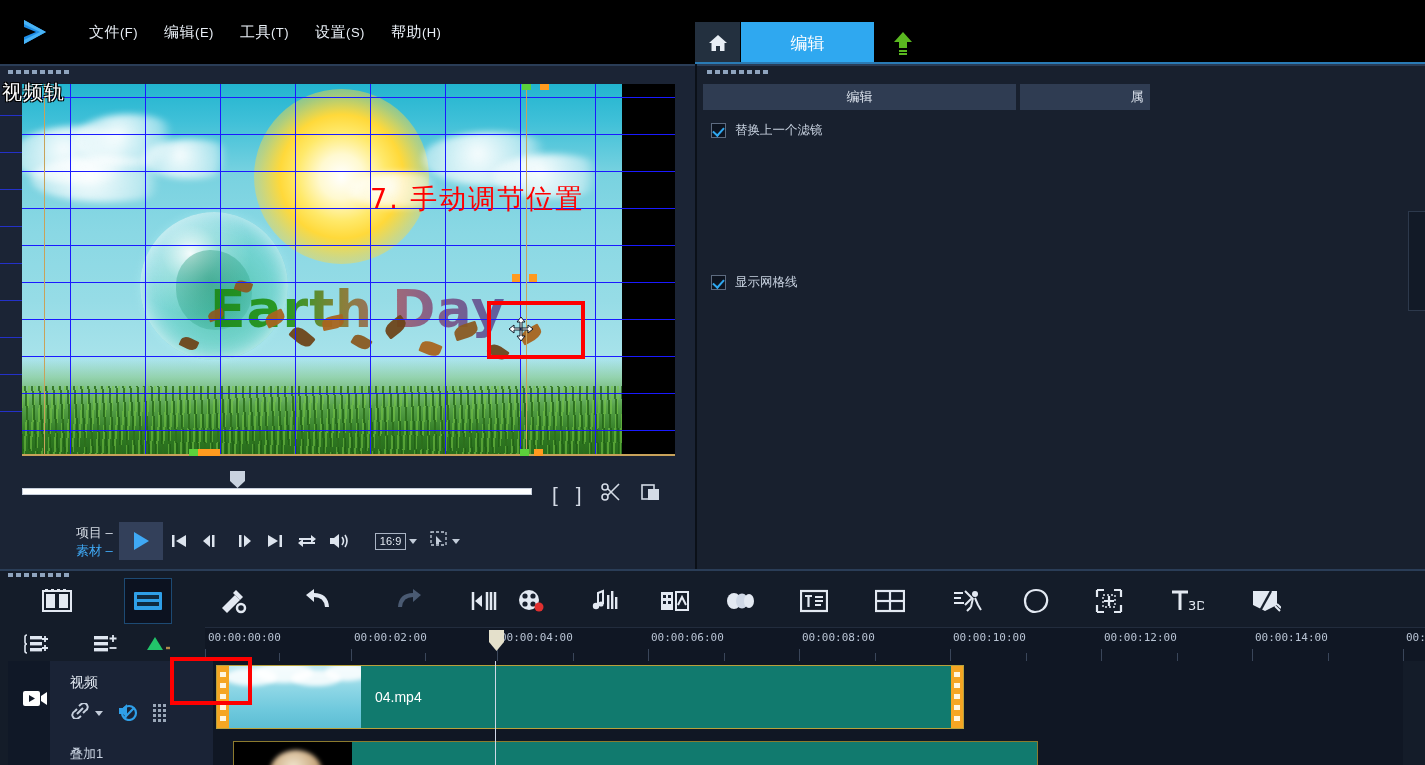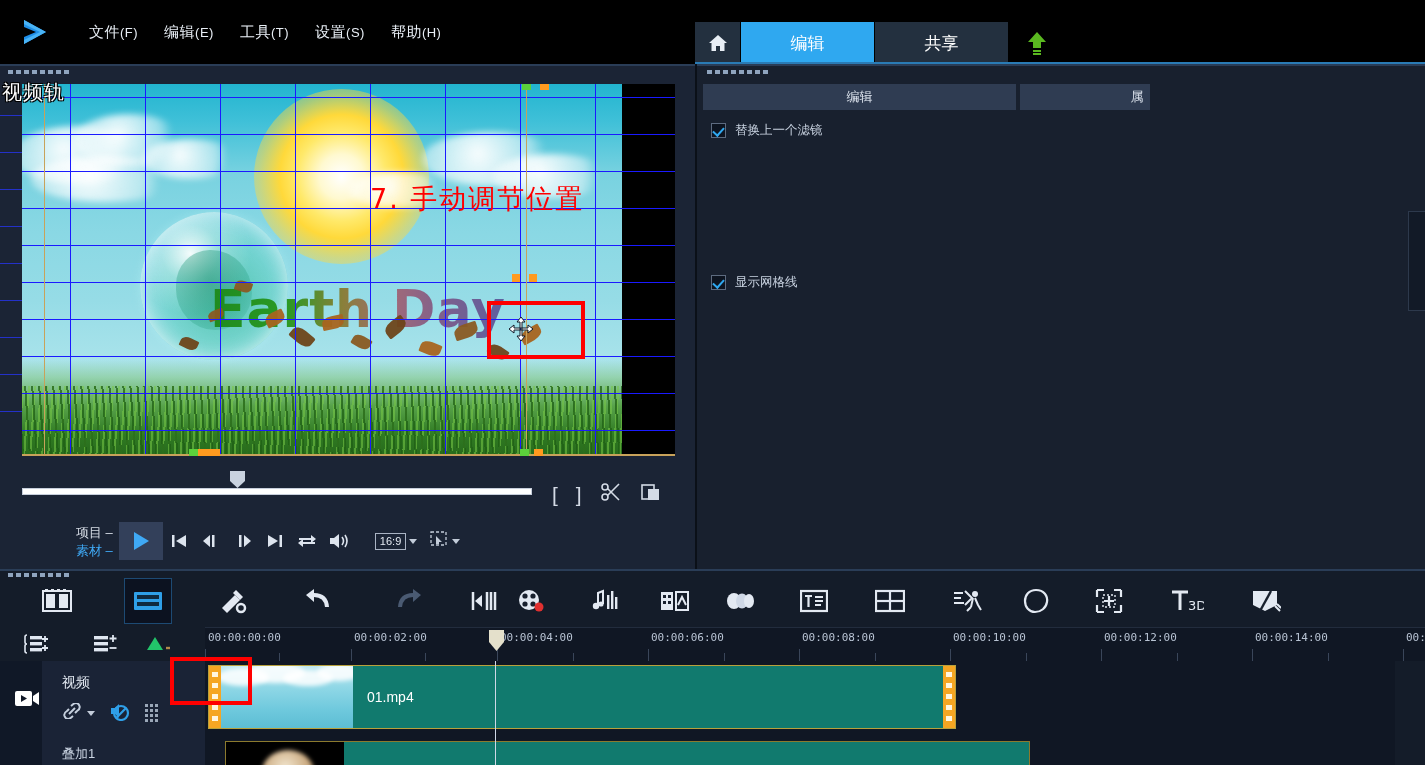--- a/index.html
+++ b/index.html
@@ -249,21 +249,21 @@
   .tick-lbl {
     position: absolute; top: 3px; color: #b9c4d4; font-size: 11px;
     font-family: "DejaVu Sans Mono", monospace;
   }
   .tick { position: absolute; bottom: 0; width: 1px; background: #3a465a; }
   .ruler-head { position: absolute; top: 2px; width: 17px; height: 22px; }
 
   .tl-leftctrls { position: absolute; left: 0; top: 56px; width: 205px; height: 34px; }
   .lc { position: absolute; top: 4px; display:flex; align-items:center; justify-content:center; cursor: default; }
 
-  .track-row { position: absolute; left: 0; width: 1395px; }
+  .track-row { position: absolute; left: 8px; width: 1395px; }
   .track-head {
     position: absolute; left: 0; top: 0; width: 205px; height: 100%;
     background: #1a2troy;
   }
   .th-icon { position: absolute; left: 14px; top: 28px; }
   .th-name { position: absolute; left: 62px; top: 13px; color: #e3e9f2; font-size: 14px; }
   .th-tools { position: absolute; left: 62px; top: 40px; display:flex; align-items:center; gap: 14px; }
 
   .track-body { position: absolute; left: 205px; top: 0; right: 0; bottom: 0; background: #101724; }
   .clip {
@@ -310,23 +310,20 @@
   <div class="steptabs">
     <div class="steptab home">
       <span class="home-icon">
         <svg width="22" height="20" viewBox="0 0 22 20">
           <path d="M11 2 L20 10 L17.5 10 L17.5 18 L13 18 L13 13 L9 13 L9 18 L4.5 18 L4.5 10 L2 10 Z" fill="#e8eef5"></path>
         </svg>
       </span>
     </div>
     <div class="steptab w1 active">
         <span>编辑</span>
-      </div>
-    <div class="steptab w1">
-        <span>共享</span>
       </div>
     <div class="upload-ico">
       <svg width="24" height="26" viewBox="0 0 24 26">
         <path d="M12 2 L21 12 L16 12 L16 18 L8 18 L8 12 L3 12 Z" fill="#5ab820"></path>
         <rect x="8" y="20" width="8" height="2" fill="#5ab820"></rect>
         <rect x="8" y="23" width="8" height="2" fill="#5ab820"></rect>
       </svg>
     </div>
   </div>
   <div class="steptabs-underline"></div>
@@ -821,21 +818,21 @@
               <i style="top:28px"></i>
               <i style="top:39px"></i>
               <i style="top:50px"></i>
           </div>
           <div class="clip-thumb">
             <div class="c" style="left:-4px;top:2px;width:52px;height:18px"></div>
             <div class="c" style="left:26px;top:-3px;width:58px;height:20px"></div>
             <div class="c" style="left:62px;top:4px;width:50px;height:16px"></div>
             <div class="c" style="left:96px;top:-2px;width:44px;height:17px"></div>
           </div>
-          <div class="clip-name">01.mp4</div>
+          <div class="clip-name">04.mp4</div>
           <div class="clip-edge" style="position:absolute;right:0;top:0">
             <i style="top:6px"></i>
               <i style="top:17px"></i>
               <i style="top:28px"></i>
               <i style="top:39px"></i>
               <i style="top:50px"></i>
           </div>
         </div>
       </div>
     </div>

